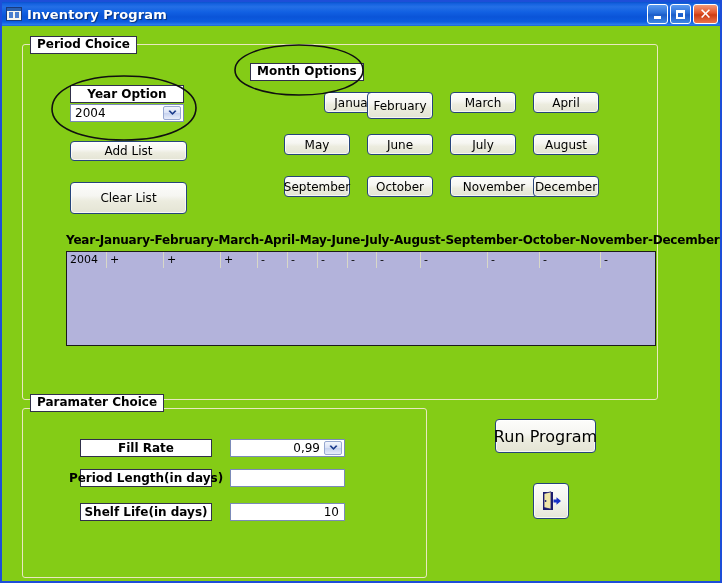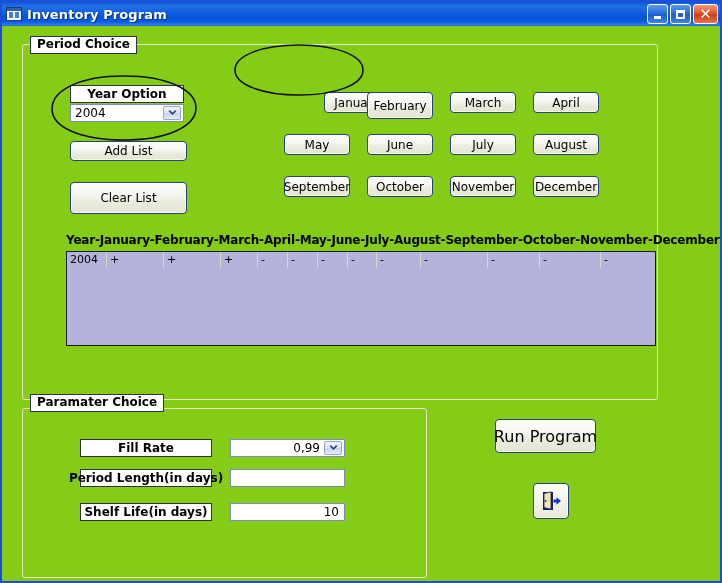--- a/index.html
+++ b/index.html
@@ -307,34 +307,35 @@
       <span class="combo-arrow">
         <svg width="9" height="6" viewBox="0 0 9 6">
             <path d="M0.5 1 L4.5 5 L8.5 1 L7 0.2 L4.5 2.8 L2 0.2 Z" fill="#1a3a8a"></path>
           </svg>
       </span>
     </div>
 
     <div class="xp-button" style="left:68px; top:115px; width:117px; height:20px;">Add List</div>
     <div class="xp-button" style="left:68px; top:156px; width:117px; height:32px;">Clear List</div>
 
+    <div class="gb-label" style="left:248px; top:37px;">Month Options</div>
 
     <div class="xp-button" style="left:282px; top:66px; width:66px; height:21px;margin-left:40px;">January</div>
     <div class="xp-button" style="left:365px; top:66px; width:66px; height:27px;">February</div>
     <div class="xp-button" style="left:448px; top:66px; width:66px; height:21px;">March</div>
     <div class="xp-button" style="left:531px; top:66px; width:66px; height:21px;">April</div>
 
     <div class="xp-button" style="left:282px; top:108px; width:66px; height:21px;">May</div>
     <div class="xp-button" style="left:365px; top:108px; width:66px; height:21px;">June</div>
     <div class="xp-button" style="left:448px; top:108px; width:66px; height:21px;">July</div>
     <div class="xp-button" style="left:531px; top:108px; width:66px; height:21px;">August</div>
 
     <div class="xp-button" style="left:282px; top:150px; width:66px; height:21px;">September</div>
     <div class="xp-button" style="left:365px; top:150px; width:66px; height:21px;">October</div>
-    <div class="xp-button" style="left:448px; top:150px; width:66px; height:21px;">November</div>
+    <div class="xp-button" style="left:448px; top:150px; width:88px; height:21px;">November</div>
     <div class="xp-button" style="left:531px; top:150px; width:66px; height:21px;">December</div>
 
     <div id="list-header" style="left:64px; top:207px;">Year-January-February-March-April-May-June-July-August-September-October-November-December</div>
 
     <div id="list-box" style="left:64px; top:225px; width:590px; height:95px;">
       <div class="list-row">
         <span class="list-cell" style="width:40px;">2004</span>
         <span class="list-cell" style="width:57px;">+</span>
         <span class="list-cell" style="width:57px;">+</span>
         <span class="list-cell" style="width:37px;">+</span>

